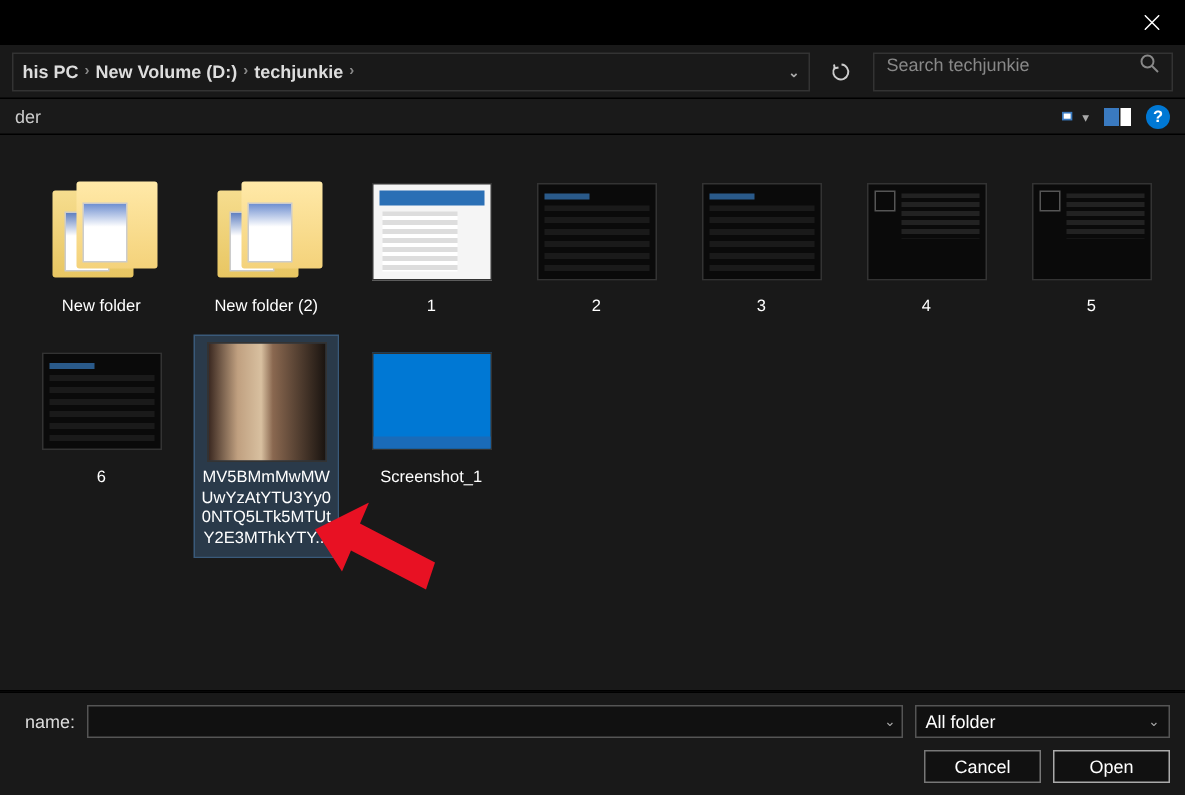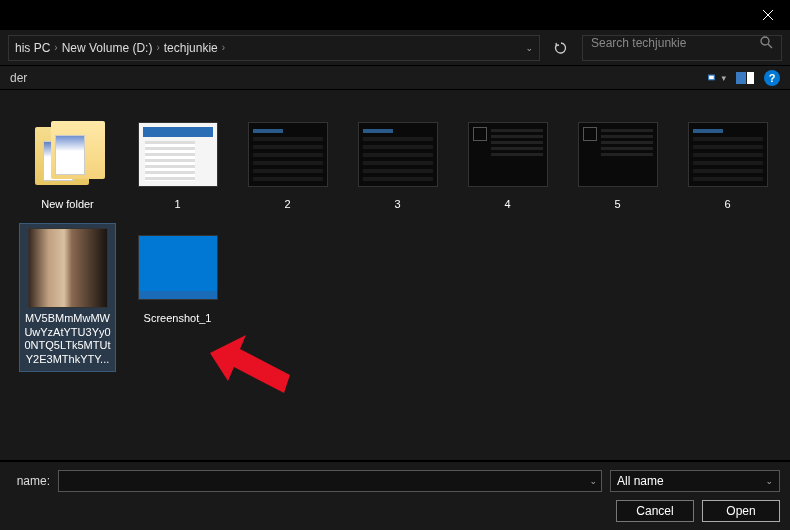--- a/index.html
+++ b/index.html
@@ -43,21 +43,21 @@
   flex: 1;
   height: 26px;
   background: #191919;
   border: 1px solid #333;
   display: flex;
   align-items: center;
   padding: 0 6px;
   color: #ddd;
   gap: 4px;
 }
-.breadcrumb span { white-space: nowrap; }
+.breadcrumb span { white-space: nowrap; font-weight: bold; }
 .crumb-sep { color: #888; font-size: 10px; }
 .refresh-btn {
   width: 30px; height: 26px;
   display: flex; align-items: center; justify-content: center;
   color: #ccc;
 }
 .search-box {
   width: 200px; height: 26px;
   background: #191919;
   border: 1px solid #333;
@@ -315,20 +315,31 @@
         <div class="folder-thumb">
           <div class="folder-back"></div>
           <div class="folder-preview p1"></div>
           <div class="folder-front"></div>
           <div class="folder-preview p2"></div>
         </div>
       </div>
     <div class="item-label">New folder</div>
   </div>
 
+  <div class="item">
+    <div class="thumb">
+        <div class="folder-thumb">
+          <div class="folder-back"></div>
+          <div class="folder-preview p1"></div>
+          <div class="folder-front"></div>
+          <div class="folder-preview p2"></div>
+        </div>
+      </div>
+    <div class="item-label">New folder (2)</div>
+  </div>
 
   <div class="item">
     <div class="thumb">
         <div class="img-thumb t-light"></div>
       </div>
     <div class="item-label">1</div>
   </div>
 
   <div class="item">
     <div class="thumb">
@@ -386,21 +397,21 @@
 </svg>
 
 <div class="bottombar">
   <div class="row">
     <span class="row-label">name:</span>
     <div class="filename-input">
       <span></span>
       <span class="chev">⌄</span>
     </div>
     <div class="filetype-select">
-      <span>All name</span>
+      <span>All folder</span>
       <span class="chev">⌄</span>
     </div>
   </div>
   <div class="btn-row">
     <div class="btn">
       <span>Cancel</span>
     </div>
     <div class="btn primary">
       <span>Open</span>
     </div>

